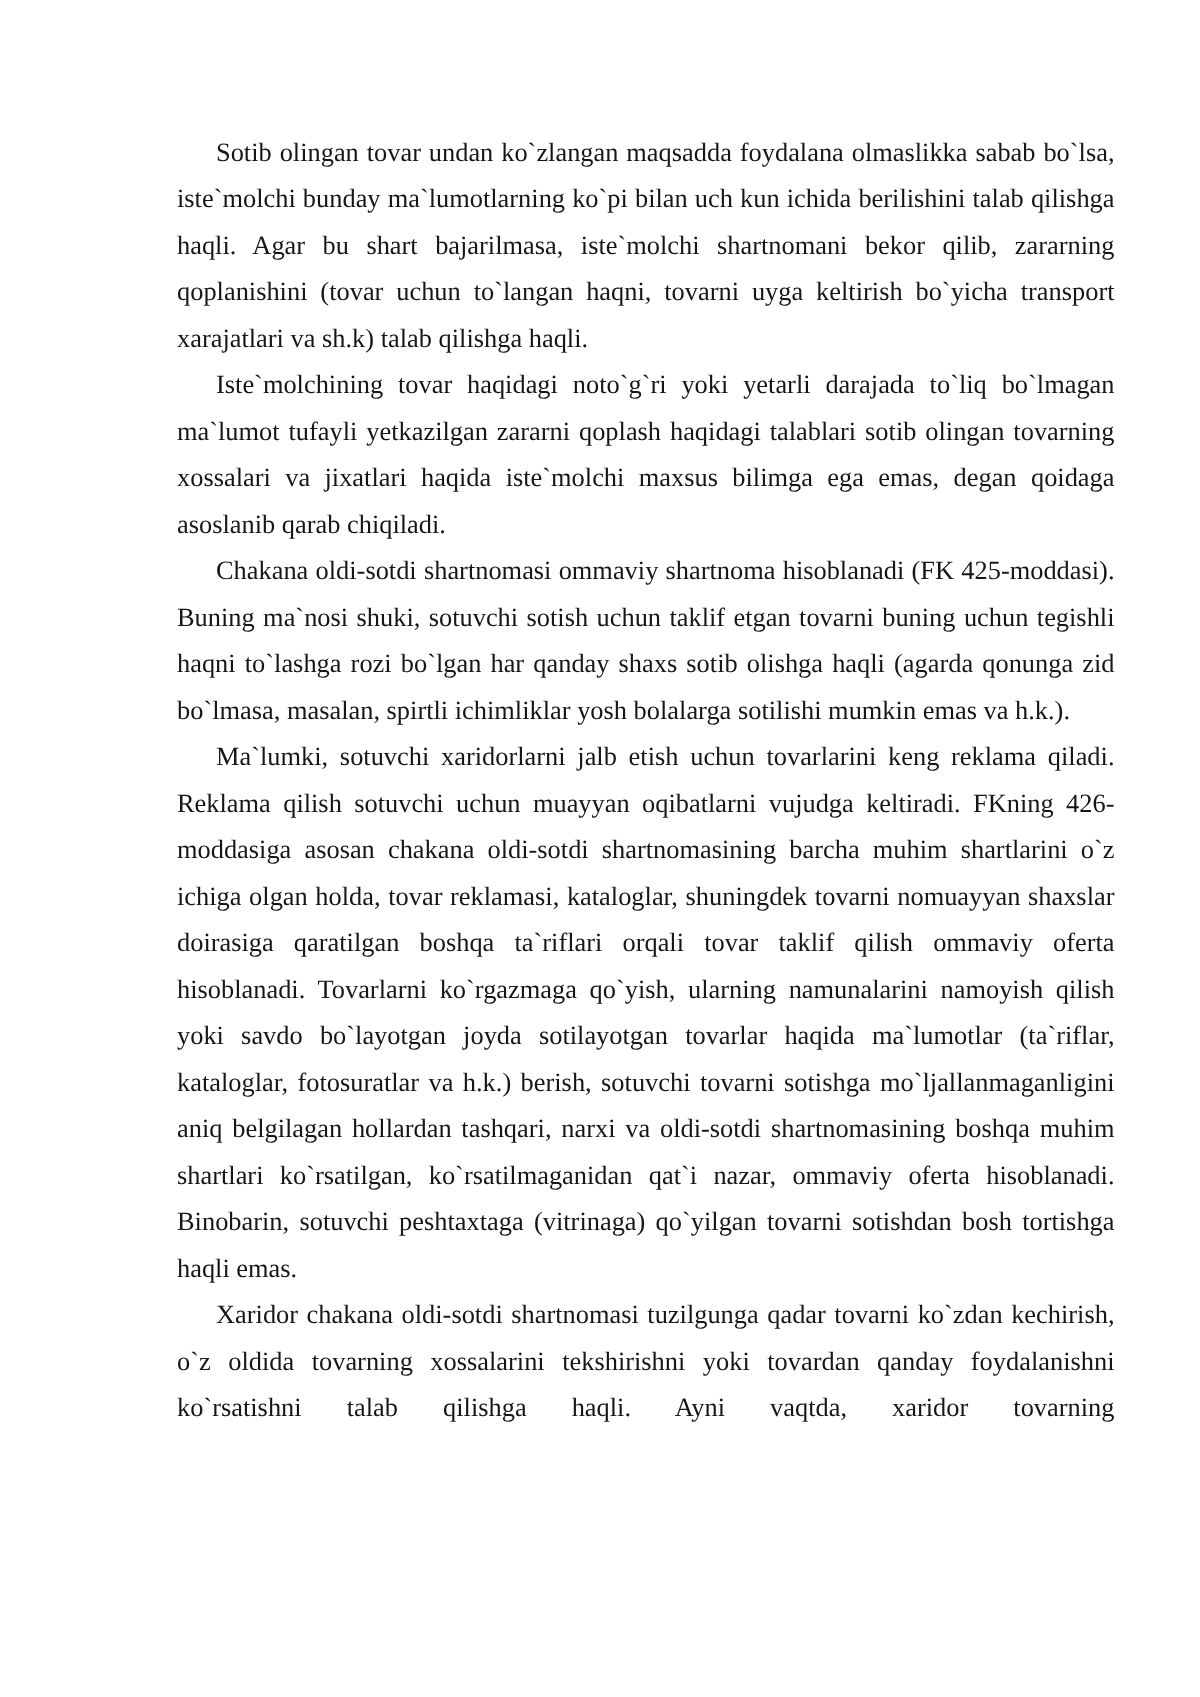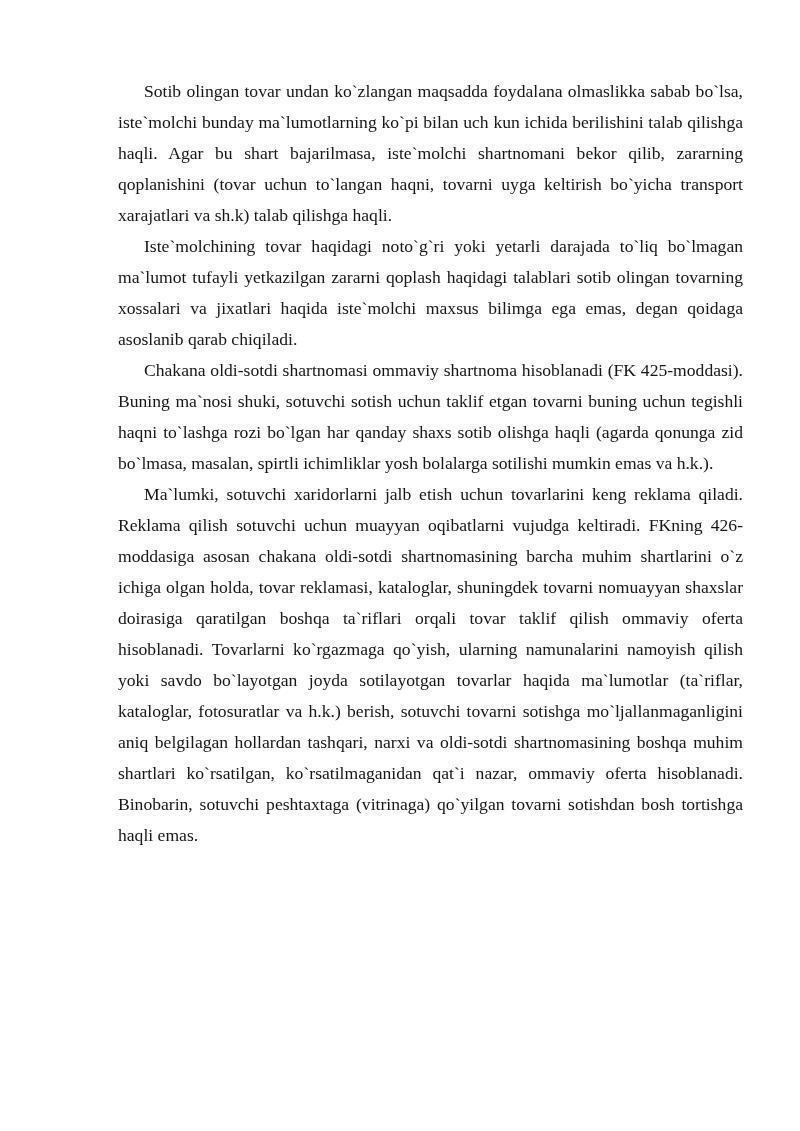--- a/index.html
+++ b/index.html
@@ -12,21 +12,21 @@
     position: relative;
     width: 800px;
     height: 1131px;
     background: #ffffff;
     overflow: hidden;
     box-sizing: border-box;
   }
   .text-block {
     position: absolute;
     left: 118px;
-    top: 76px;
+    top: 86px;
     width: 625px;
     font-family: "Liberation Serif", "DejaVu Serif", serif;
     font-size: 17.6px;
     line-height: 31px;
     color: #16161a;
     text-align: justify;
     text-justify: inter-word;
     hyphens: none;
     -webkit-font-smoothing: antialiased;
   }
@@ -47,14 +47,15 @@
 </style>
 </head>
 <body>
 
 <div class="page">
   <div class="text-block">
     <p class="para">Sotib olingan tovar undan ko`zlangan maqsadda foydalana olmaslikka sabab bo`lsa, iste`molchi bunday ma`lumotlarning ko`pi bilan uch kun ichida berilishini talab qilishga haqli. Agar bu shart bajarilmasa, iste`molchi shartnomani bekor qilib, zararning qoplanishini (tovar uchun to`langan haqni, tovarni uyga keltirish bo`yicha transport xarajatlari va sh.k) talab qilishga haqli.</p>
     <p class="para">Iste`molchining tovar haqidagi noto`g`ri yoki yetarli darajada to`liq bo`lmagan ma`lumot tufayli yetkazilgan zararni qoplash haqidagi talablari sotib olingan tovarning xossalari va jixatlari haqida iste`molchi maxsus bilimga ega emas, degan qoidaga asoslanib qarab chiqiladi.</p>
     <p class="para">Chakana oldi-sotdi shartnomasi ommaviy shartnoma hisoblanadi (FK 425-moddasi). Buning ma`nosi shuki, sotuvchi sotish uchun taklif etgan tovarni buning uchun tegishli haqni to`lashga rozi bo`lgan har qanday shaxs sotib olishga haqli (agarda qonunga zid bo`lmasa, masalan, spirtli ichimliklar yosh bolalarga sotilishi mumkin emas va h.k.).</p>
     <p class="para">Ma`lumki, sotuvchi xaridorlarni jalb etish uchun tovarlarini keng reklama qiladi. Reklama qilish sotuvchi uchun muayyan oqibatlarni vujudga keltiradi. FKning 426-moddasiga asosan chakana oldi-sotdi shartnomasining barcha muhim shartlarini o`z ichiga olgan holda, tovar reklamasi, kataloglar, shuningdek tovarni nomuayyan shaxslar doirasiga qaratilgan boshqa ta`riflari orqali tovar taklif qilish ommaviy oferta hisoblanadi. Tovarlarni ko`rgazmaga qo`yish, ularning namunalarini namoyish qilish yoki savdo bo`layotgan joyda sotilayotgan tovarlar haqida ma`lumotlar (ta`riflar, kataloglar, fotosuratlar va h.k.) berish, sotuvchi tovarni sotishga mo`ljallanmaganligini aniq belgilagan hollardan tashqari, narxi va oldi-sotdi shartnomasining boshqa muhim shartlari ko`rsatilgan, ko`rsatilmaganidan qat`i nazar, ommaviy oferta hisoblanadi. Binobarin, sotuvchi peshtaxtaga (vitrinaga) qo`yilgan tovarni sotishdan bosh tortishga haqli emas.</p>
+    <p class="para continues">Xaridor chakana oldi-sotdi shartnomasi tuzilgunga qadar tovarni ko`zdan kechirish, o`z oldida tovarning xossalarini tekshirishni yoki tovardan qanday foydalanishni ko`rsatishni talab qilishga haqli. Ayni vaqtda, xaridor tovarning</p>
   </div>
 </div>
 
 </body></html>

